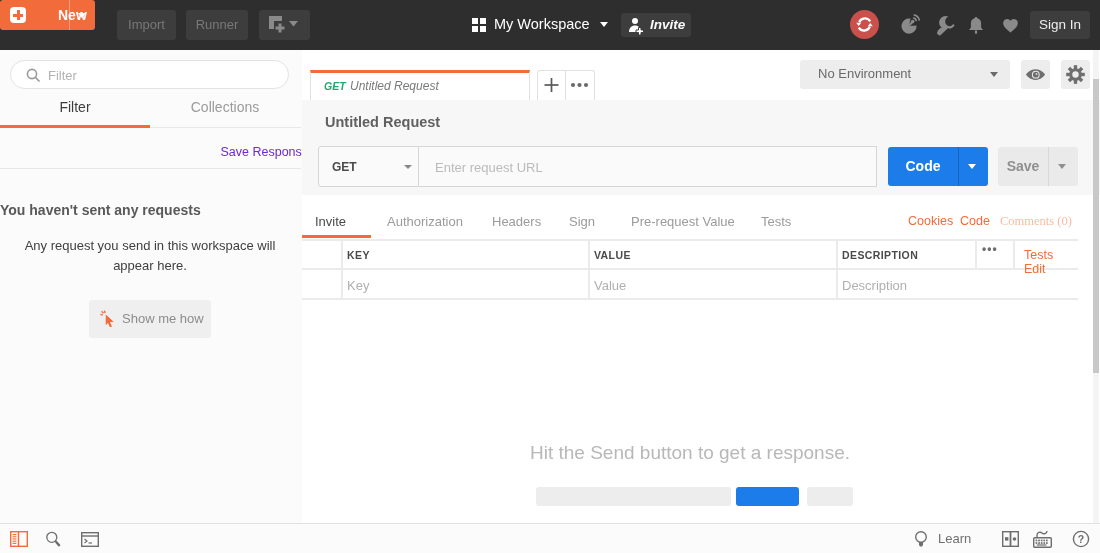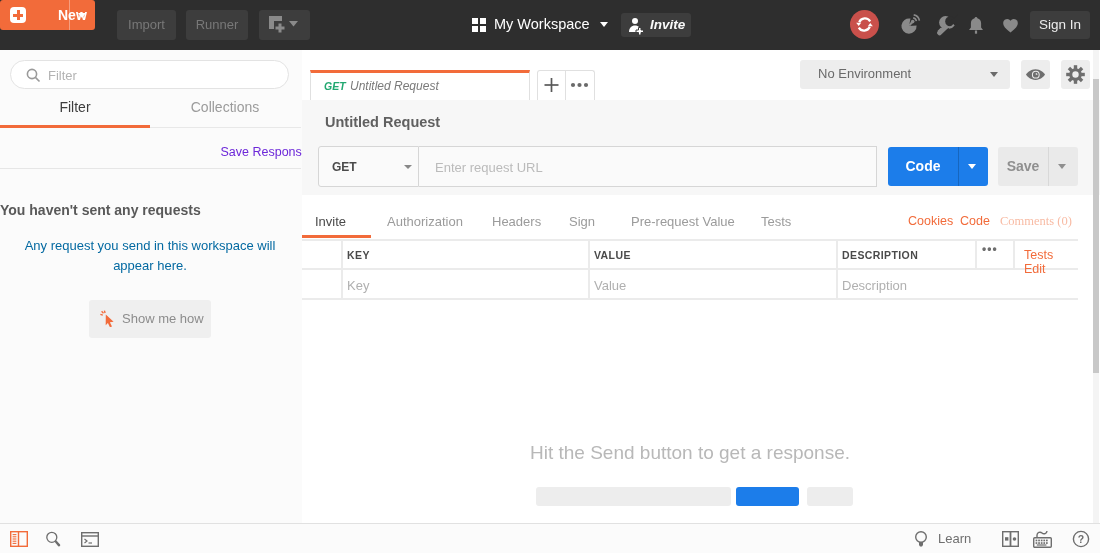--- a/index.html
+++ b/index.html
@@ -40,21 +40,21 @@
 .s-tab { position:absolute; top:49px; width:150px; text-align:center; font-size:14px; }
 #tab-history { left:0; color:#3d3d3d; }
 #tab-collections { left:150px; color:#9b9b9b; }
 #tabline { position:absolute; left:0; top:77px; width:301px; height:1px; background:#e8e8e8; }
 #tabline-orange { position:absolute; left:0; top:75px; width:150px; height:3px; background:#f26b3a; }
 #saveresp { position:absolute; right:45px; top:95px; font-size:12.5px; color:#6d28d9; }
 #toggle { position:absolute; right:16px; top:95px; width:24px; height:13px; background:#b9b9b9; border-radius:6.5px; }
 #toggle:before { content:""; position:absolute; left:2px; top:2px; width:9px; height:9px; background:#fff; border-radius:50%; }
 #sdivider { position:absolute; left:0; top:118px; width:301px; height:1px; background:#e6e6e6; }
 #empty-title { position:absolute; left:0; top:152px; width:300px; text-align:left; font-size:14px; font-weight:bold; color:#595959; }
-#empty-body { position:absolute; left:21px; top:186px; width:258px; text-align:center; font-size:13px; color:#0369a1; line-height:20px; }
+#empty-body { position:absolute; left:21px; top:186px; width:258px; text-align:center; font-size:13px; color:#404040; line-height:20px; }
 #showme { position:absolute; left:89px; top:250px; width:122px; height:38px; background:#efefef; border-radius:3px; }
 #showme .txt { position:absolute; left:33px; top:11px; font-size:13px; color:#8c8c8c; }
 
 
 #main { position:absolute; left:302px; top:50px; width:798px; height:473px; background:#fff; }
 
 #tabstrip { position:absolute; left:0; top:0; width:798px; height:50px; background:#fff; }
 #activetab { position:absolute; left:8px; top:20px; width:220px; height:30px; background:#fff;
   border-top:3px solid #f26b3a; border-left:1px solid #e0e0e0; border-right:1px solid #e0e0e0; }
 #activetab .get { position:absolute; left:13px; top:7px; color:#22a871; font-size:10.5px; font-weight:bold; font-style:italic; }

